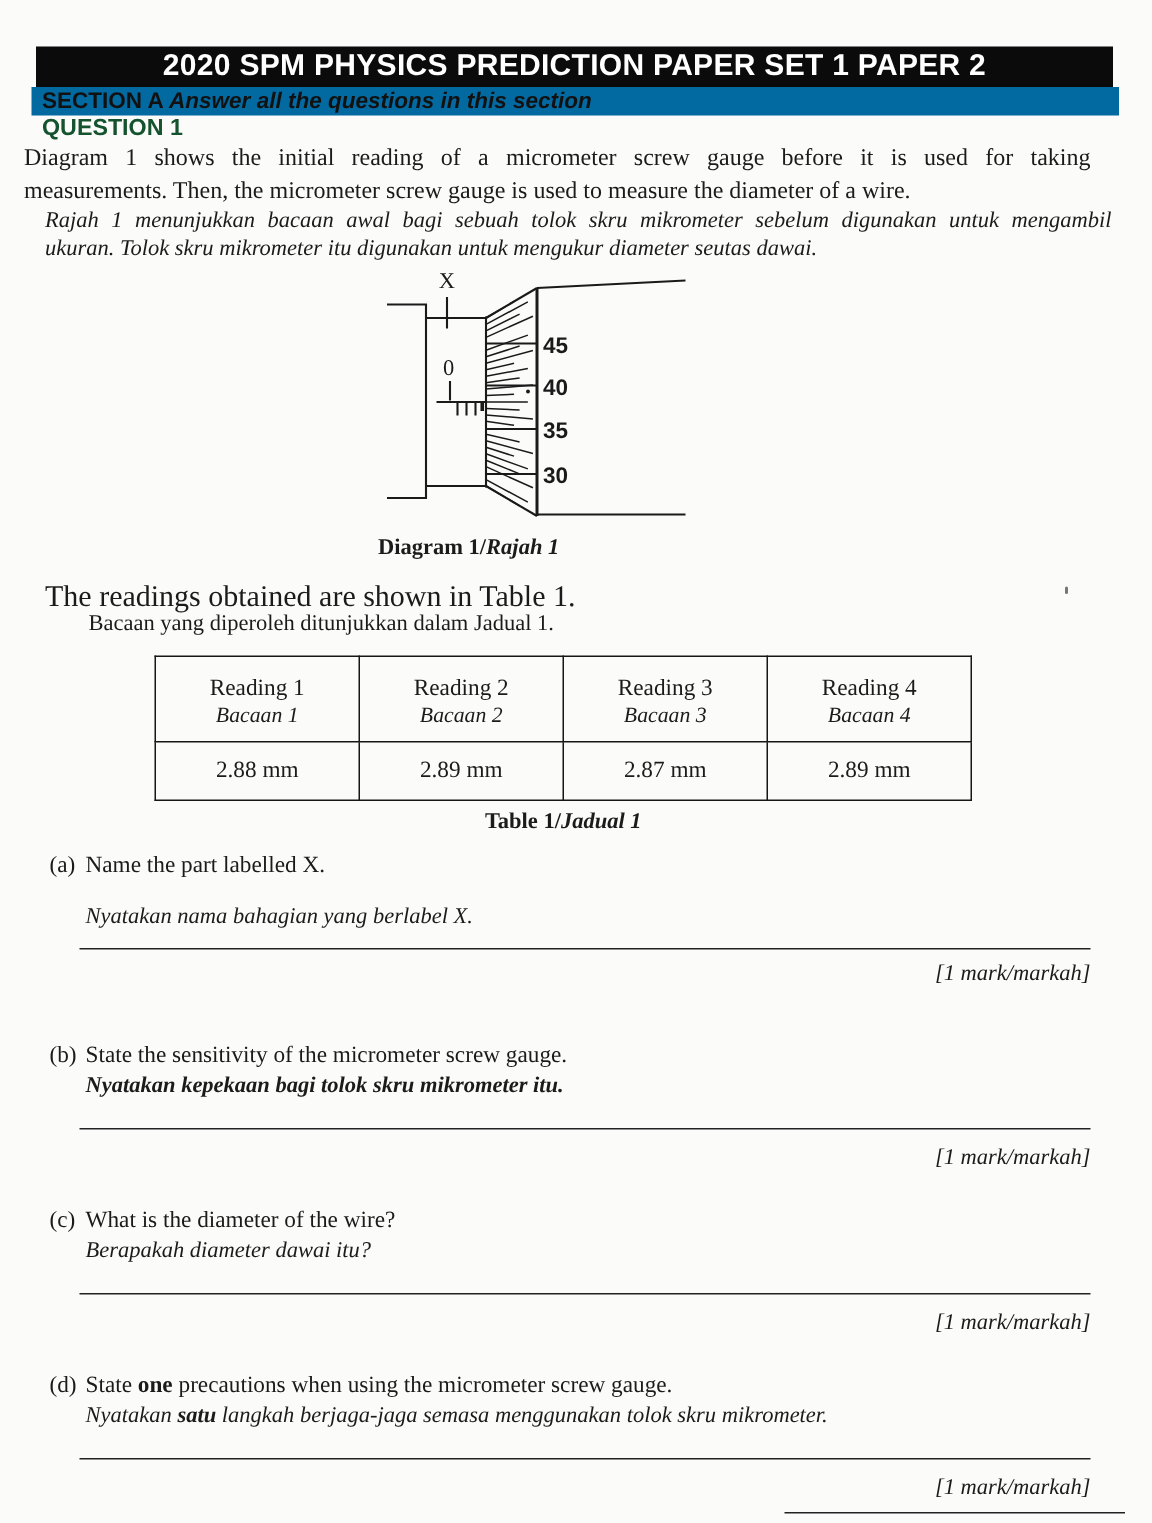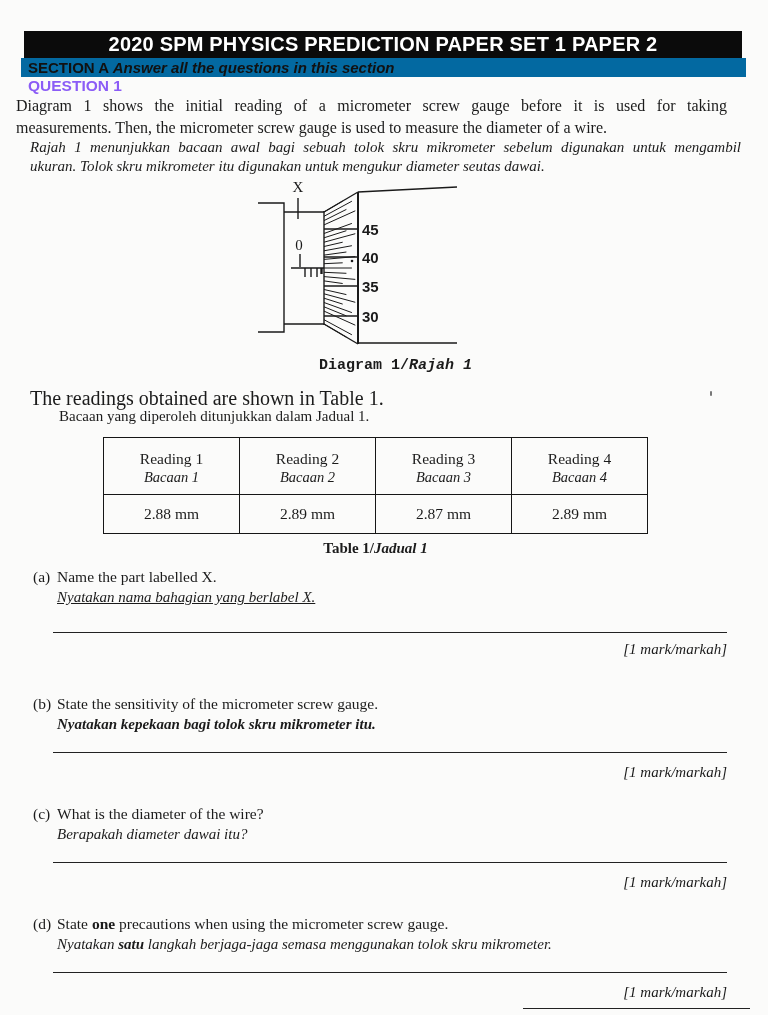--- a/index.html
+++ b/index.html
@@ -11,25 +11,25 @@
   .sans{font-family:"Liberation Sans", sans-serif;}
   .title-bar{
     left:24px;top:31px;width:718px;height:27px;background:#0b0b0b;color:#fff;
     font-weight:bold;font-size:20px;line-height:27px;text-align:center;letter-spacing:.2px;
   }
   .section-bar{
     left:21px;top:58px;width:725px;height:19px;background:#0369a1;color:#111;
     font-weight:bold;font-size:15px;line-height:19px;padding-left:7px;box-sizing:border-box;
   }
   .section-bar .instr{font-style:italic;}
-  .question-heading{left:28px;top:77px;font-weight:bold;font-size:15.5px;color:#8b5cf6;}
+  .question-heading{left:28px;top:77px;font-weight:bold;font-size:15.5px;color:#14532d;}
   .intro-en{left:16px;top:95px;width:711px;font-size:16px;line-height:21.5px;}
   .intro-ms{left:30px;top:138px;width:711px;font-size:15px;line-height:19px;font-style:italic;}
   .jline{text-align:justify;text-align-last:justify;}
-  .diagram-caption{left:252px;top:357px;width:220px;text-align:right;font-weight:bold;font-size:15px;font-family:Liberation Mono, monospace;}
+  .diagram-caption{left:252px;top:357px;width:220px;text-align:left;font-weight:bold;font-size:15px;}
   .diagram-caption .ms, .table-caption .ms{font-style:italic;}
   .tbl-intro-en{left:30px;top:387px;font-size:20px;}
   .tbl-intro-ms{left:30px;top:408px;font-size:15px;margin-left:29px;}
   table.readings{
     left:103px;top:437px;width:545px;border-collapse:collapse;position:absolute;
     table-layout:fixed;
   }
   table.readings td{
     border:1.8px solid #161616;text-align:center;vertical-align:middle;padding:0;
   }
@@ -171,21 +171,21 @@
   </tr>
 </tbody>
   </table>
 
 <div class="abs table-caption">
   <span>Table 1/</span><span class="ms">Jadual 1</span>
 </div>
 
 <div class="abs q-letter" style="top:568px;">(a)</div>
 <div class="q-en" style="top:568px;">Name the part labelled X.</div>
-<div class="q-ms" style="top:589px;text-decoration:underline;">Nyatakan nama bahagian yang berlabel X.</div>
+<div class="q-ms" style="top:603px;">Nyatakan nama bahagian yang berlabel X.</div>
 <div class="abs answer-line" style="top:632px;"></div>
 <div class="abs marks" style="top:641px;">[1 mark/markah]</div>
 
 <div class="abs q-letter" style="top:695px;">(b)</div>
 <div class="q-en" style="top:695px;">State the sensitivity of the micrometer screw gauge.</div>
 <div class="q-ms" style="top:716px;font-weight:bold;">Nyatakan kepekaan bagi tolok skru mikrometer itu.</div>
 <div class="abs answer-line" style="top:752px;"></div>
 <div class="abs marks" style="top:764px;">[1 mark/markah]</div>
 
 <div class="abs q-letter" style="top:805px;">(c)</div>

